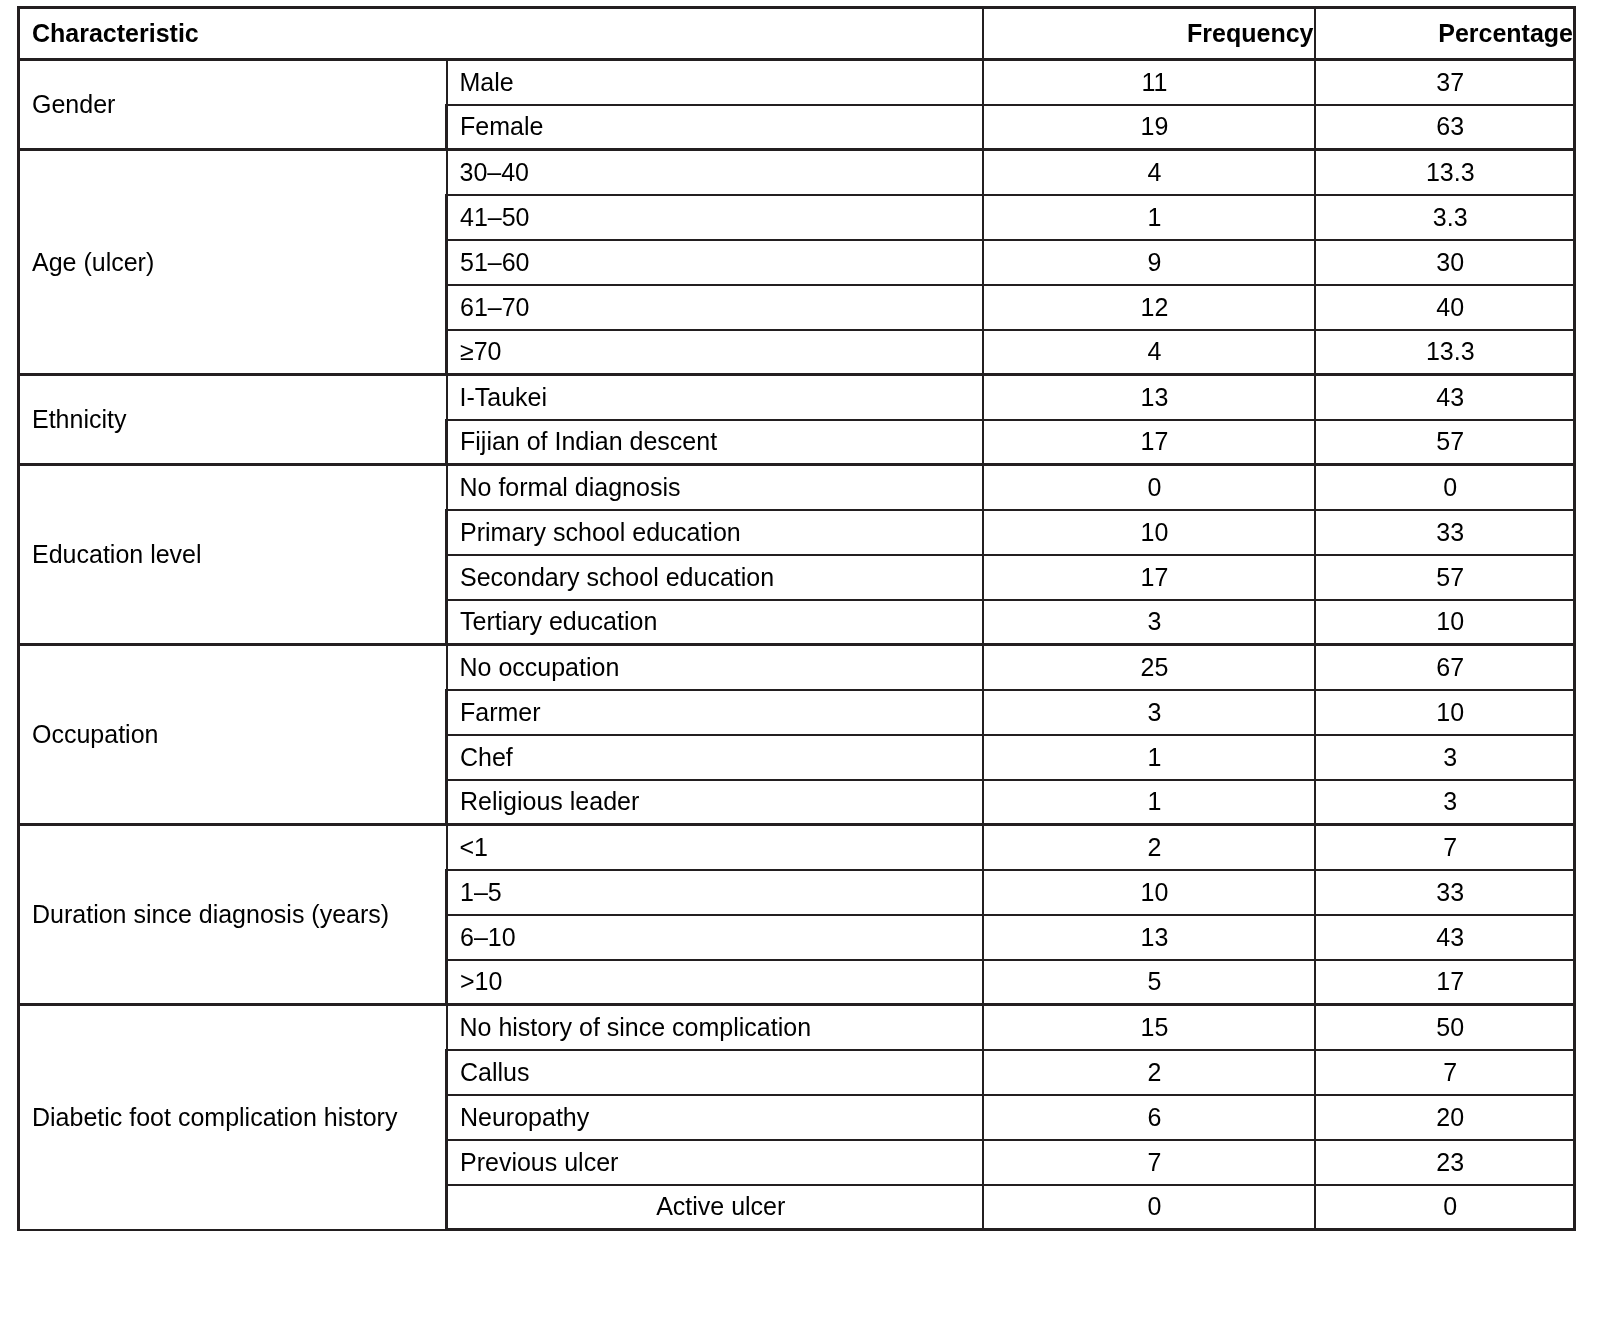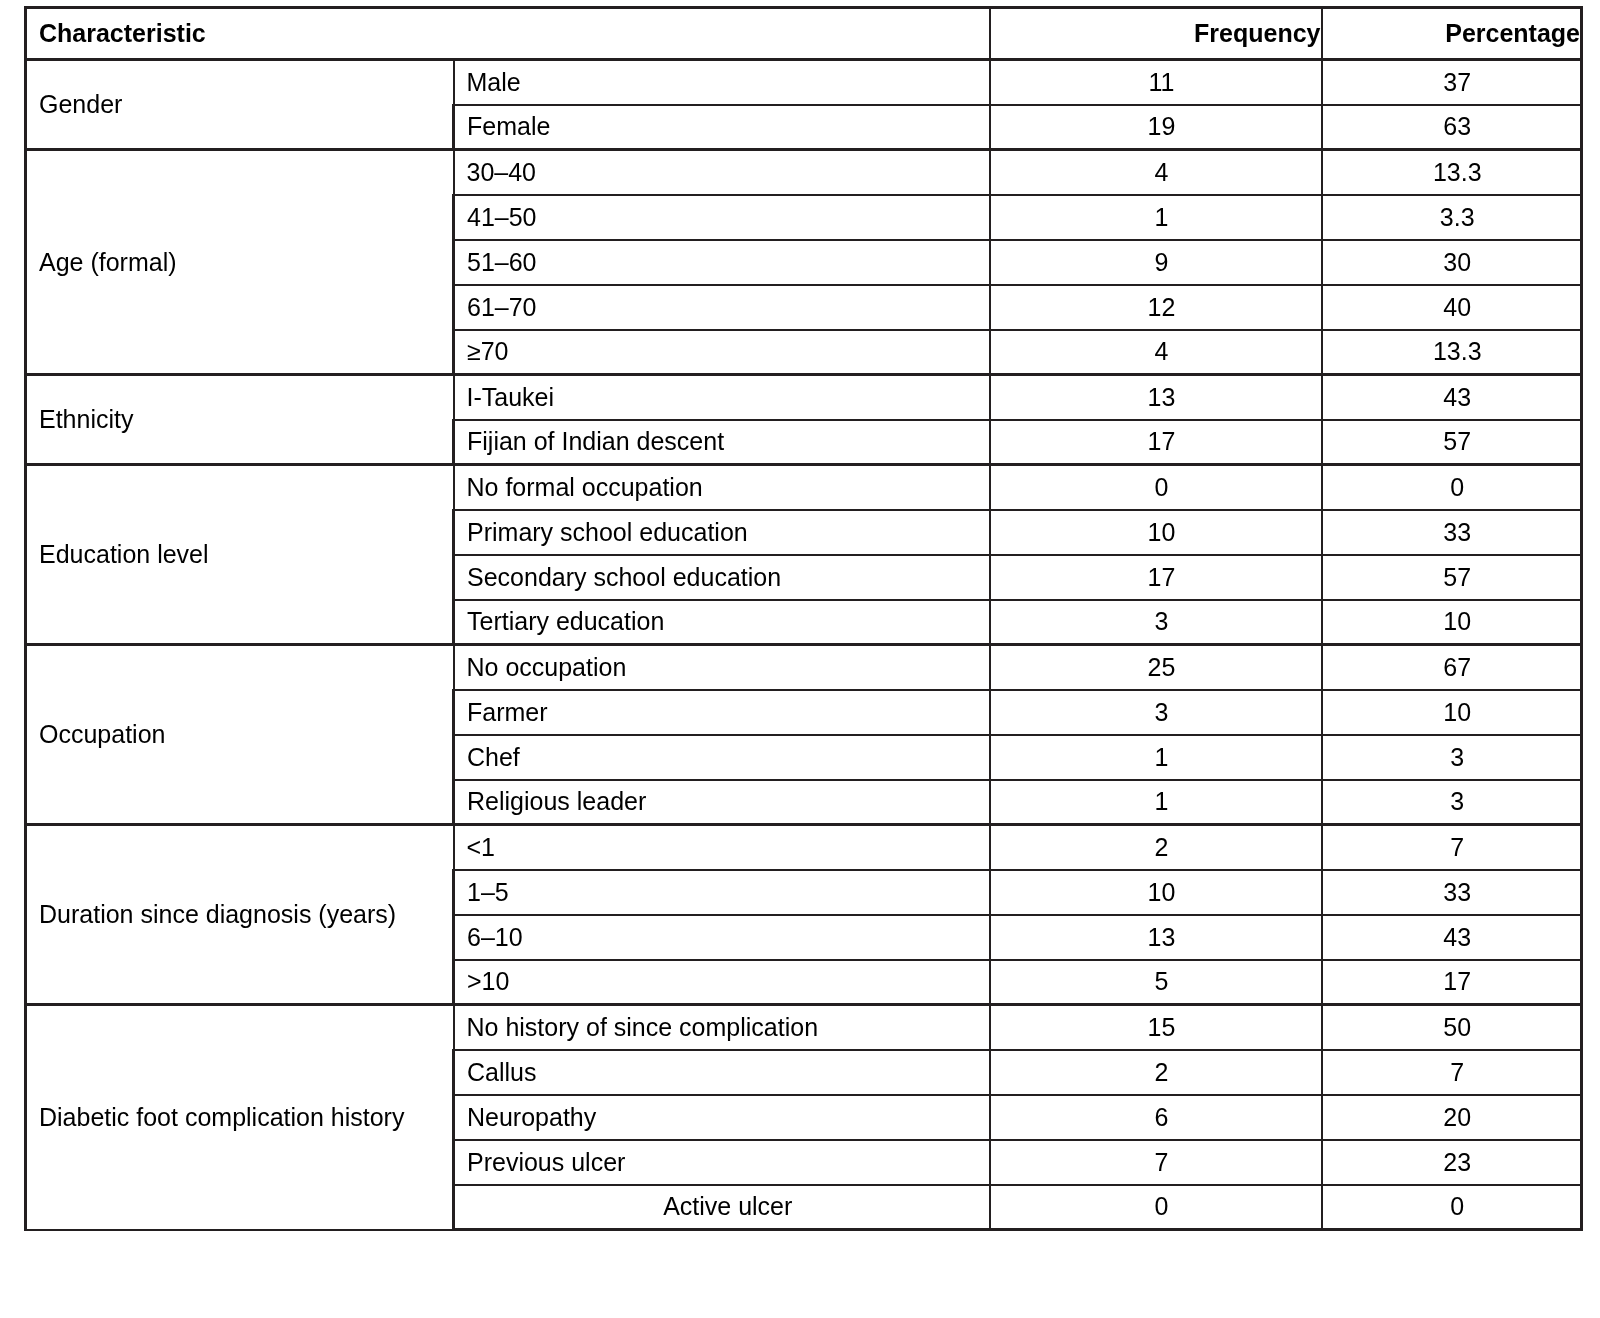--- a/index.html
+++ b/index.html
@@ -10,21 +10,21 @@
   body {
     width: 1600px;
     height: 1318px;
     font-family: "Liberation Sans", sans-serif;
     color: #000000;
     -webkit-font-smoothing: antialiased;
   }
 
   #table-wrap {
     position: absolute;
-    left: 24px;
+    left: 17px;
     top: 6px;
     width: 1556px;
   }
 
   table.char-table {
     border-collapse: collapse;
     width: 1556px;
     table-layout: fixed;
     font-size: 25px;
   }
@@ -126,21 +126,21 @@
           <td class="cat-cell">Male</td>
           <td class="num-cell">11</td>
           <td class="num-cell">37</td>
         </tr>
         <tr>
           <td class="cat-cell">Female</td>
           <td class="num-cell">19</td>
           <td class="num-cell">63</td>
         </tr>
         <tr class="group-start">
-          <td class="group-cell" rowspan="5">Age (formal)</td>
+          <td class="group-cell" rowspan="5">Age (ulcer)</td>
           <td class="cat-cell">30–40</td>
           <td class="num-cell">4</td>
           <td class="num-cell">13.3</td>
         </tr>
         <tr>
           <td class="cat-cell">41–50</td>
           <td class="num-cell">1</td>
           <td class="num-cell">3.3</td>
         </tr>
         <tr>
@@ -164,21 +164,21 @@
           <td class="num-cell">13</td>
           <td class="num-cell">43</td>
         </tr>
         <tr>
           <td class="cat-cell">Fijian of Indian descent</td>
           <td class="num-cell">17</td>
           <td class="num-cell">57</td>
         </tr>
         <tr class="group-start">
           <td class="group-cell" rowspan="4">Education level</td>
-          <td class="cat-cell">No formal occupation</td>
+          <td class="cat-cell">No formal diagnosis</td>
           <td class="num-cell">0</td>
           <td class="num-cell">0</td>
         </tr>
         <tr>
           <td class="cat-cell">Primary school education</td>
           <td class="num-cell">10</td>
           <td class="num-cell">33</td>
         </tr>
         <tr>
           <td class="cat-cell">Secondary school education</td>

